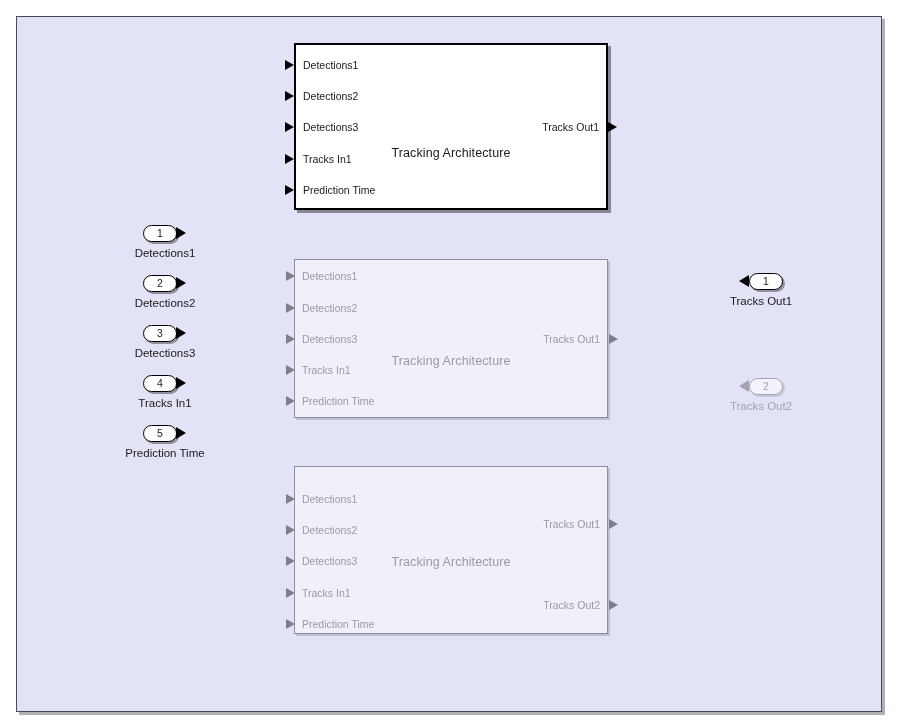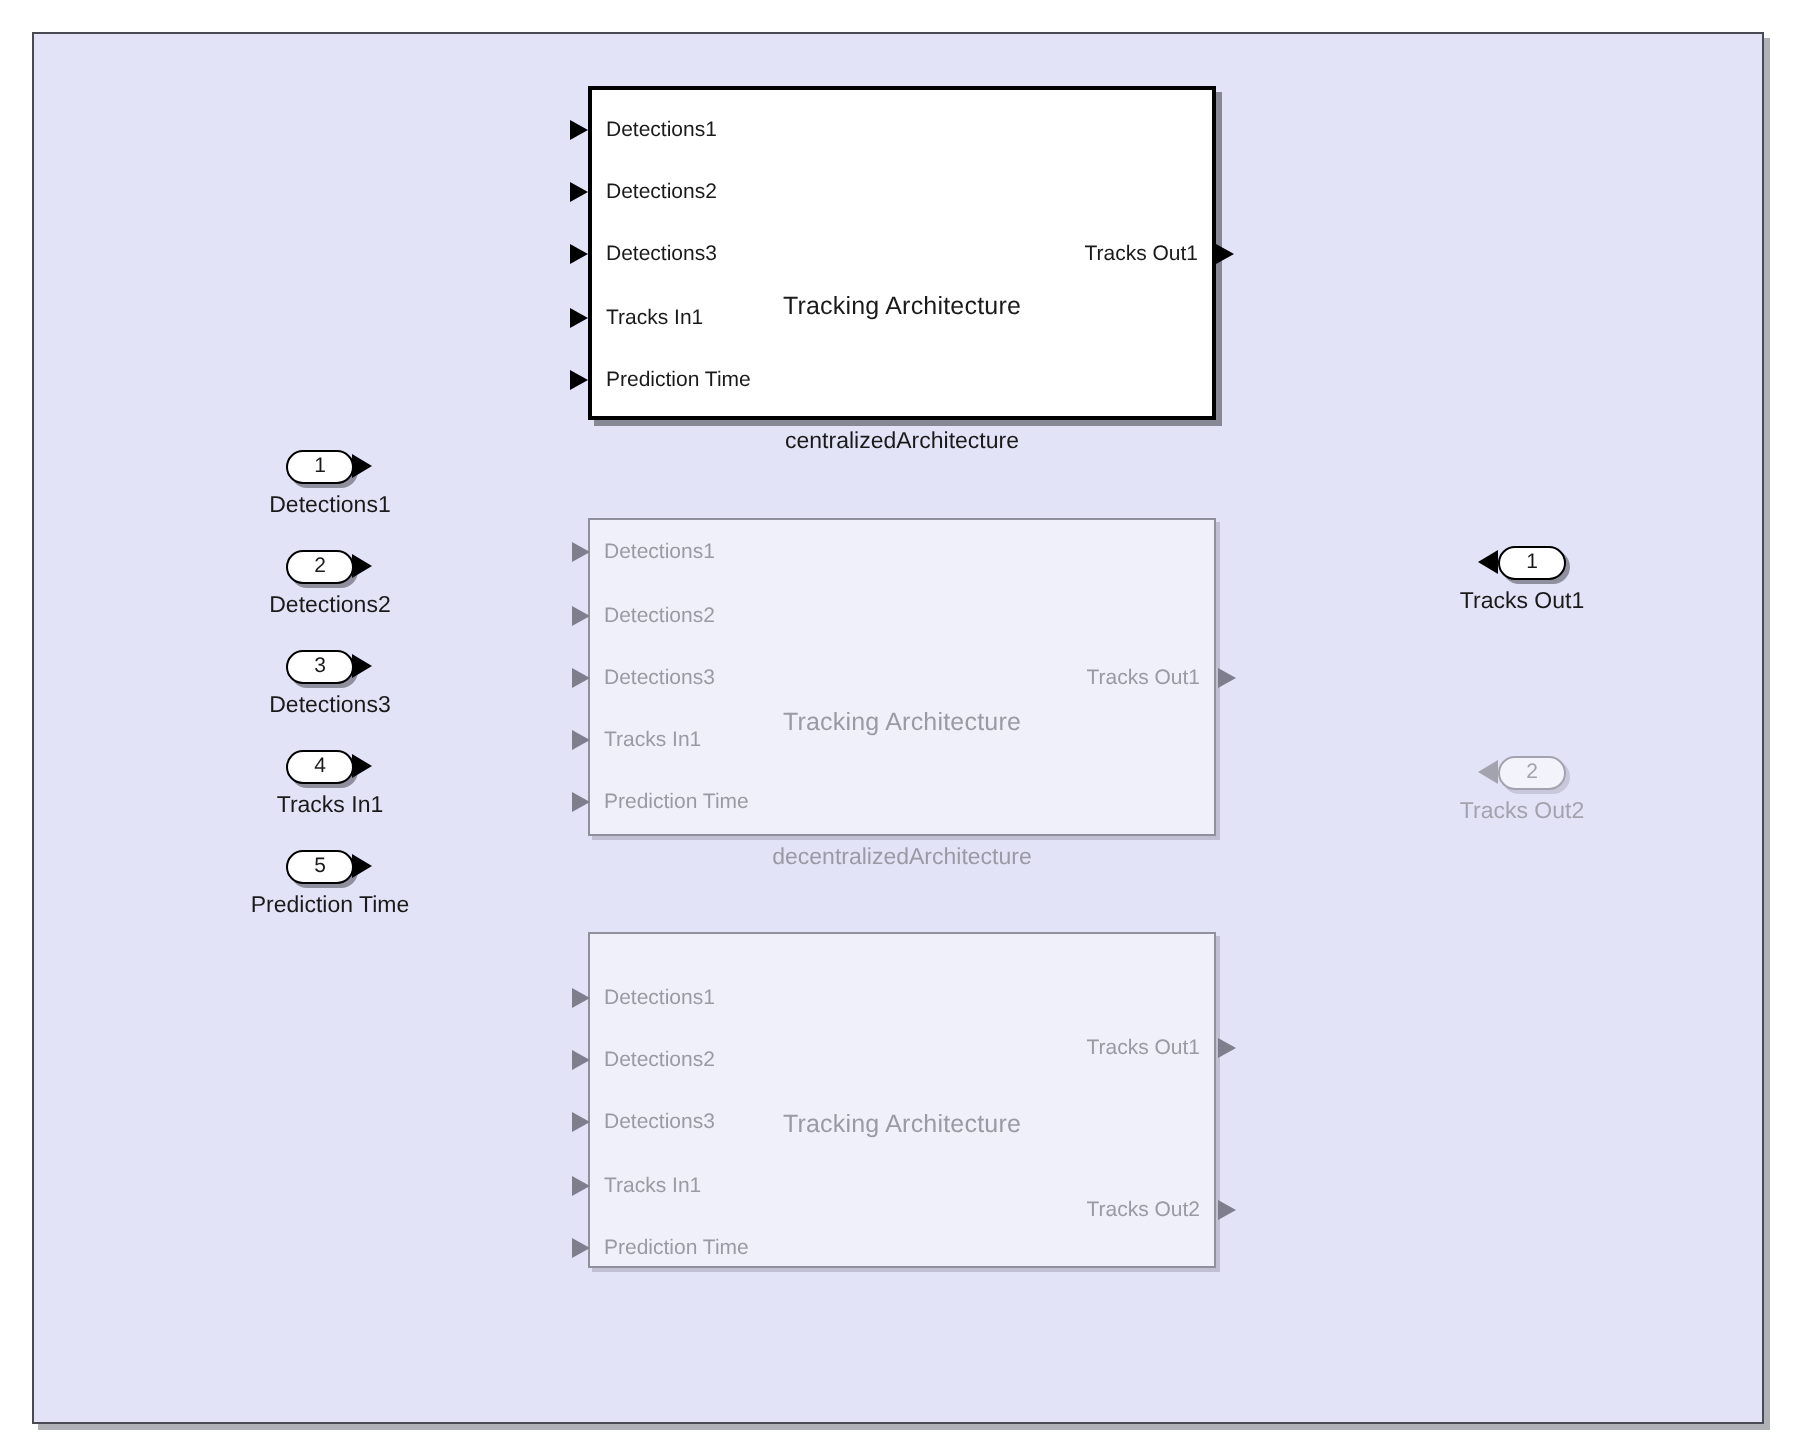--- a/index.html
+++ b/index.html
@@ -99,40 +99,38 @@
       <div class="arrow dark" style="left:-11px;top:139.5px;"></div>
       <div class="arrow dark" style="left:312px;top:76.5px;"></div>
 
       <div class="pin-label" style="left:7px;top:15px;">Detections1</div>
       <div class="pin-label" style="left:7px;top:46px;">Detections2</div>
       <div class="pin-label" style="left:7px;top:77px;">Detections3</div>
       <div class="pin-label" style="left:7px;top:109px;">Tracks In1</div>
       <div class="pin-label" style="left:7px;top:140px;">Prediction Time</div>
       <div class="pin-label out" style="right:7px;top:77px;">Tracks Out1</div>
     </div>
-    <div class="caption active-cap" style="left:277px;top:198px;width:314px;">centralizedArchitecture</div>
 
     <div class="block inactive" style="left:277px;top:242px;width:314px;height:159px;">
       <div class="block-center" style="top:94px;">Tracking Architecture</div>
 
       <div class="arrow grey" style="left:-9px;top:10.5px;"></div>
       <div class="arrow grey" style="left:-9px;top:42.5px;"></div>
       <div class="arrow grey" style="left:-9px;top:73.5px;"></div>
       <div class="arrow grey" style="left:-9px;top:104.5px;"></div>
       <div class="arrow grey" style="left:-9px;top:135.5px;"></div>
       <div class="arrow grey" style="left:314px;top:73.5px;"></div>
 
       <div class="pin-label" style="left:7px;top:11px;">Detections1</div>
       <div class="pin-label" style="left:7px;top:43px;">Detections2</div>
       <div class="pin-label" style="left:7px;top:74px;">Detections3</div>
       <div class="pin-label" style="left:7px;top:105px;">Tracks In1</div>
       <div class="pin-label" style="left:7px;top:136px;">Prediction Time</div>
       <div class="pin-label out" style="right:7px;top:74px;">Tracks Out1</div>
     </div>
-    <div class="caption inactive-cap" style="left:277px;top:406px;width:314px;">decentralizedArchitecture</div>
 
     <div class="block inactive" style="left:277px;top:449px;width:314px;height:168px;">
       <div class="block-center" style="top:88px;">Tracking Architecture</div>
 
       <div class="arrow grey" style="left:-9px;top:26.5px;"></div>
       <div class="arrow grey" style="left:-9px;top:57.5px;"></div>
       <div class="arrow grey" style="left:-9px;top:88.5px;"></div>
       <div class="arrow grey" style="left:-9px;top:120.5px;"></div>
       <div class="arrow grey" style="left:-9px;top:151.5px;"></div>
       <div class="arrow grey" style="left:314px;top:51.5px;"></div>

